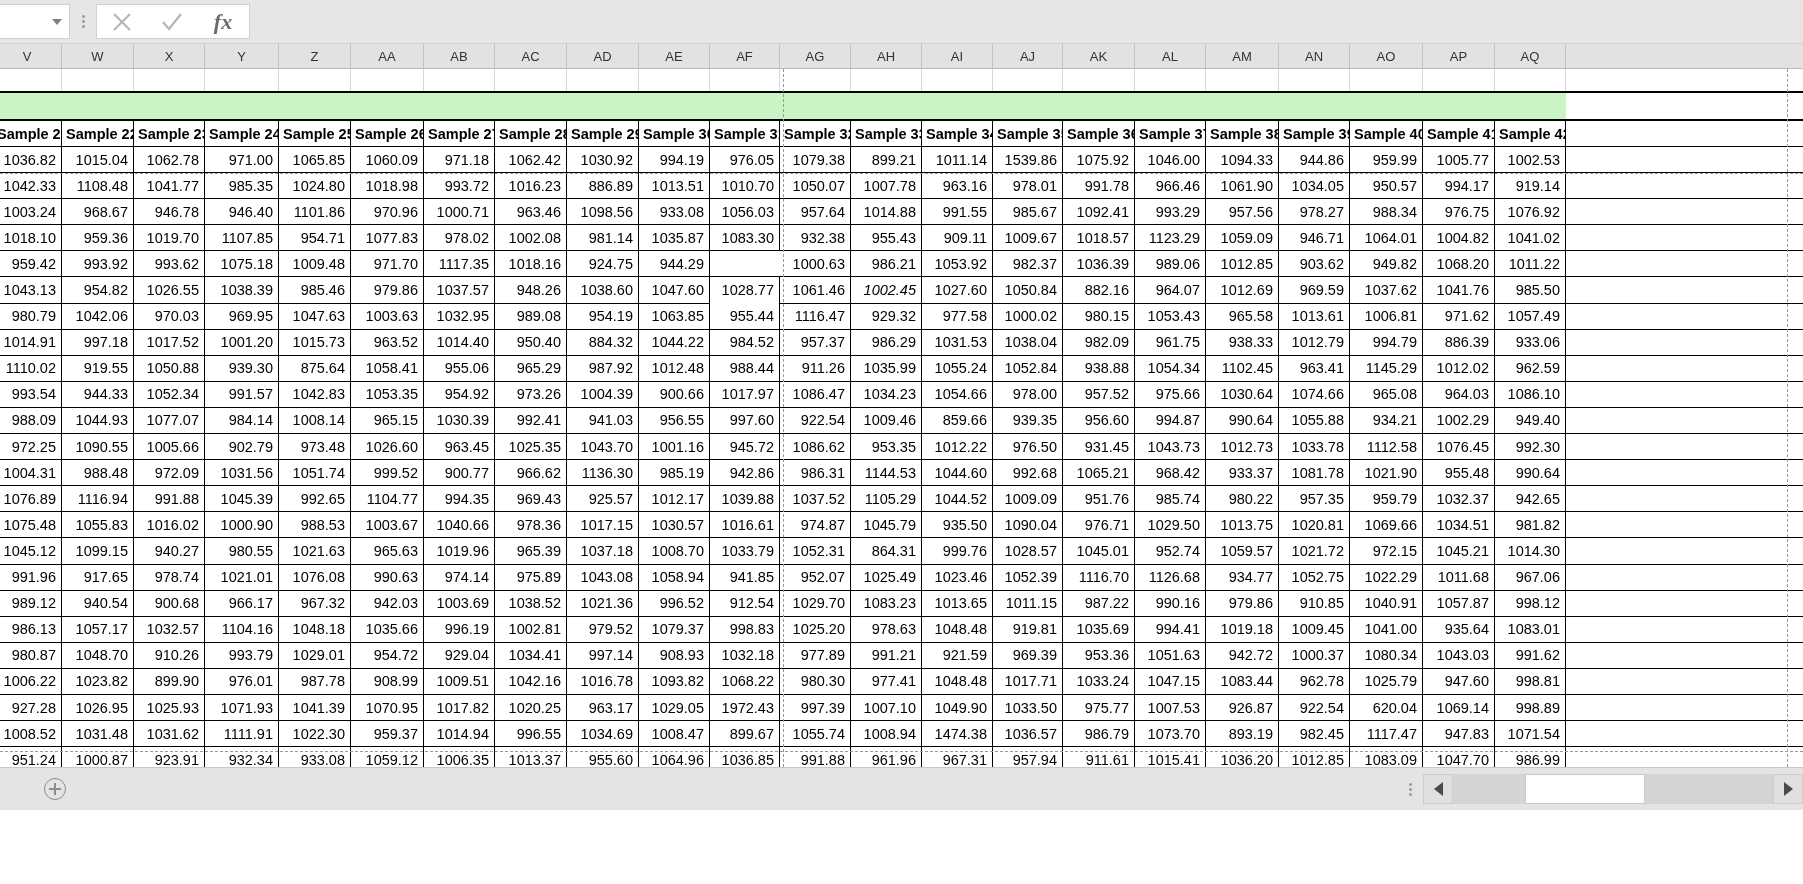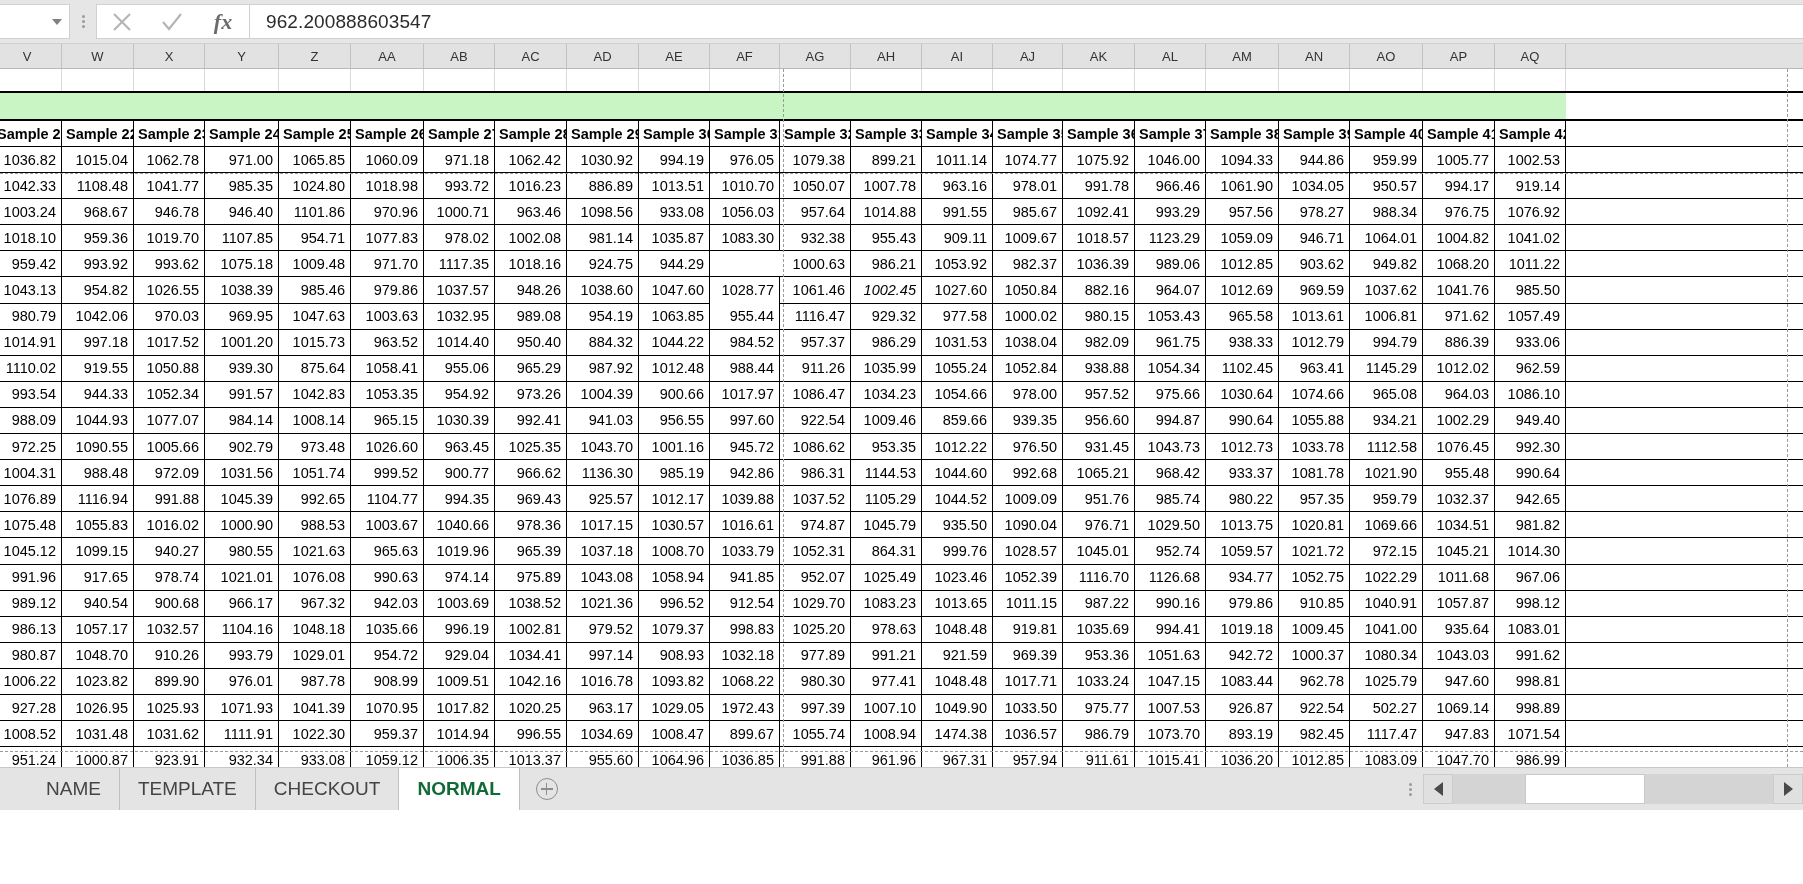--- a/index.html
+++ b/index.html
@@ -278,23 +278,20 @@
           <line x1="3" y1="3" x2="19" y2="19" stroke="#b5b5b5" stroke-width="2.2"></line>
           <line x1="19" y1="3" x2="3" y2="19" stroke="#b5b5b5" stroke-width="2.2"></line>
         </svg>
     </div>
     <div class="fbtn">
       <svg width="24" height="22" viewBox="0 0 24 22">
           <polyline points="3,11 9,18 21,3" fill="none" stroke="#b5b5b5" stroke-width="2.2"></polyline>
         </svg>
     </div>
     <div class="fbtn fx-btn">fx</div>
-  </div>
-  <div id="formula-input">
-    <span>962.200888603547</span>
   </div>
 </div>
 
 <div id="col-head-row">
     <div class="ch" style="width: 69px; margin-left: -7px;">V</div>
     <div class="ch" style="width: 72px;">W</div>
     <div class="ch" style="width: 71px;">X</div>
     <div class="ch" style="width: 74px;">Y</div>
     <div class="ch" style="width: 72px;">Z</div>
     <div class="ch" style="width: 73px;">AA</div>
@@ -398,21 +395,21 @@
         <div class="cell" style="width: 72px;">1065.85</div>
         <div class="cell" style="width: 73px;">1060.09</div>
         <div class="cell" style="width: 71px;">971.18</div>
         <div class="cell" style="width: 72px;">1062.42</div>
         <div class="cell" style="width: 72px;">1030.92</div>
         <div class="cell" style="width: 71px;">994.19</div>
         <div class="cell" style="width: 70px;">976.05</div>
         <div class="cell" style="width: 71px;">1079.38</div>
         <div class="cell" style="width: 71px;">899.21</div>
         <div class="cell" style="width: 71px;">1011.14</div>
-        <div class="cell" style="width: 70px;">1074.77</div>
+        <div class="cell" style="width: 70px;">1539.86</div>
         <div class="cell" style="width: 72px;">1075.92</div>
         <div class="cell" style="width: 71px;">1046.00</div>
         <div class="cell" style="width: 73px;">1094.33</div>
         <div class="cell" style="width: 71px;">944.86</div>
         <div class="cell" style="width: 73px;">959.99</div>
         <div class="cell" style="width: 72px;">1005.77</div>
         <div class="cell" style="width: 71px;">1002.53</div>
       </div>
       <div class="row row-data">
         <div class="cell" style="width: 69px; margin-left: -7px;">1042.33</div>
@@ -907,21 +904,21 @@
         <div class="cell" style="width: 71px;">1029.05</div>
         <div class="cell" style="width: 70px;">1972.43</div>
         <div class="cell" style="width: 71px;">997.39</div>
         <div class="cell" style="width: 71px;">1007.10</div>
         <div class="cell" style="width: 71px;">1049.90</div>
         <div class="cell" style="width: 70px;">1033.50</div>
         <div class="cell" style="width: 72px;">975.77</div>
         <div class="cell" style="width: 71px;">1007.53</div>
         <div class="cell" style="width: 73px;">926.87</div>
         <div class="cell" style="width: 71px;">922.54</div>
-        <div class="cell" style="width: 73px;">502.27</div>
+        <div class="cell" style="width: 73px;">620.04</div>
         <div class="cell" style="width: 72px;">1069.14</div>
         <div class="cell" style="width: 71px;">998.89</div>
       </div>
       <div class="row row-data">
         <div class="cell" style="width: 69px; margin-left: -7px;">1008.52</div>
         <div class="cell" style="width: 72px;">1031.48</div>
         <div class="cell" style="width: 71px;">1031.62</div>
         <div class="cell" style="width: 74px;">1111.91</div>
         <div class="cell" style="width: 72px;">1022.30</div>
         <div class="cell" style="width: 73px;">959.37</div>
@@ -969,26 +966,20 @@
     </div>
 
   <div class="pb-v" style="left:783px"></div>
   <div class="pb-v" style="left:1787px"></div>
   <div class="pb-h" style="top:104px"></div>
   <div class="pb-h" style="top:682px"></div>
 </div>
 
 <div id="tab-bar">
   <div class="tab-left-pad"></div>
-  <div id="tabs-container" style="display:flex">
-      <div class="tab">NAME</div>
-      <div class="tab">TEMPLATE</div>
-      <div class="tab">CHECKOUT</div>
-      <div class="tab active">NORMAL</div>
-    </div>
   <div class="addsheet">
     <div class="plus-circle"></div>
   </div>
   <div class="tab-spacer"></div>
   <div class="hscroll-dots">
     <div>
         <span></span>
         <span></span>
         <span></span>
       </div>

